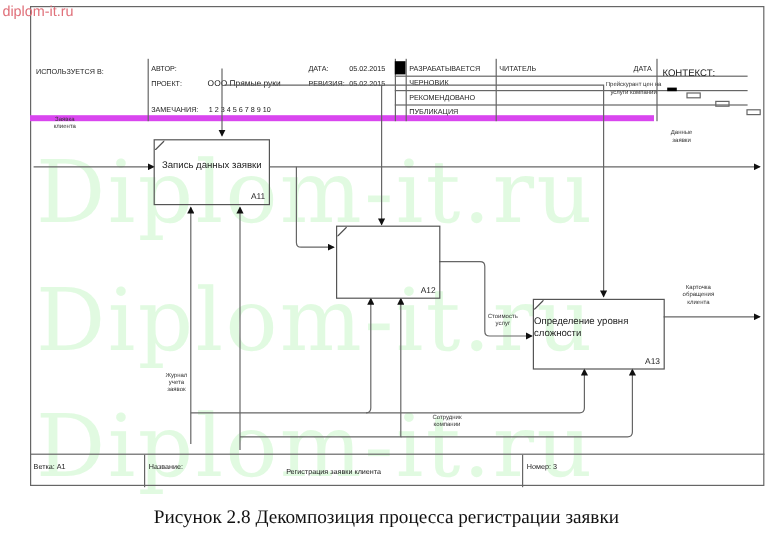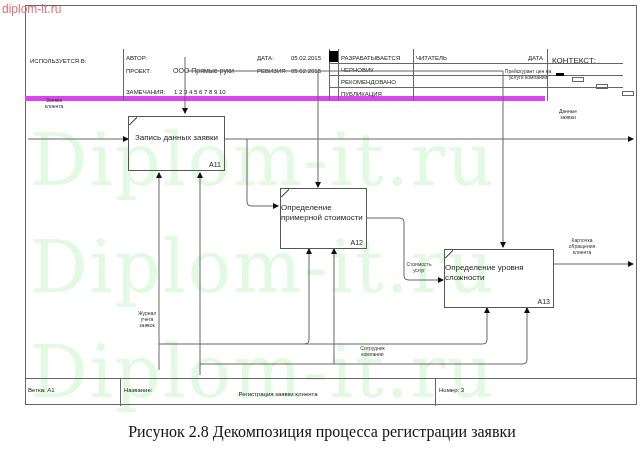--- a/index.html
+++ b/index.html
@@ -98,21 +98,20 @@
   </g>
 </svg>
 
 <div class="box" style="left:128px;top:116px;width:97px;height:55px;">
   <div class="corner"></div>
   <div class="lbl">Запись данных заявки</div>
   <div class="num">A11</div>
 </div>
 <div class="box" style="left:280px;top:188px;width:87px;height:61px;">
   <div class="corner"></div>
-  <div class="lbl">Определение примерной стоимости</div>
   <div class="num">A12</div>
 </div>
 <div class="box" style="left:444px;top:249px;width:110px;height:59px;">
   <div class="corner"></div>
   <div class="lbl">Определение уровня сложности</div>
   <div class="num">A13</div>
 </div>
 
 <div class="abs t5" style="left:36px;top:97px;width:36px;">Заявка клиента</div>
 <div class="abs t5" style="left:503px;top:68px;width:50px;">Прейскурант цен на услуги компании</div>

